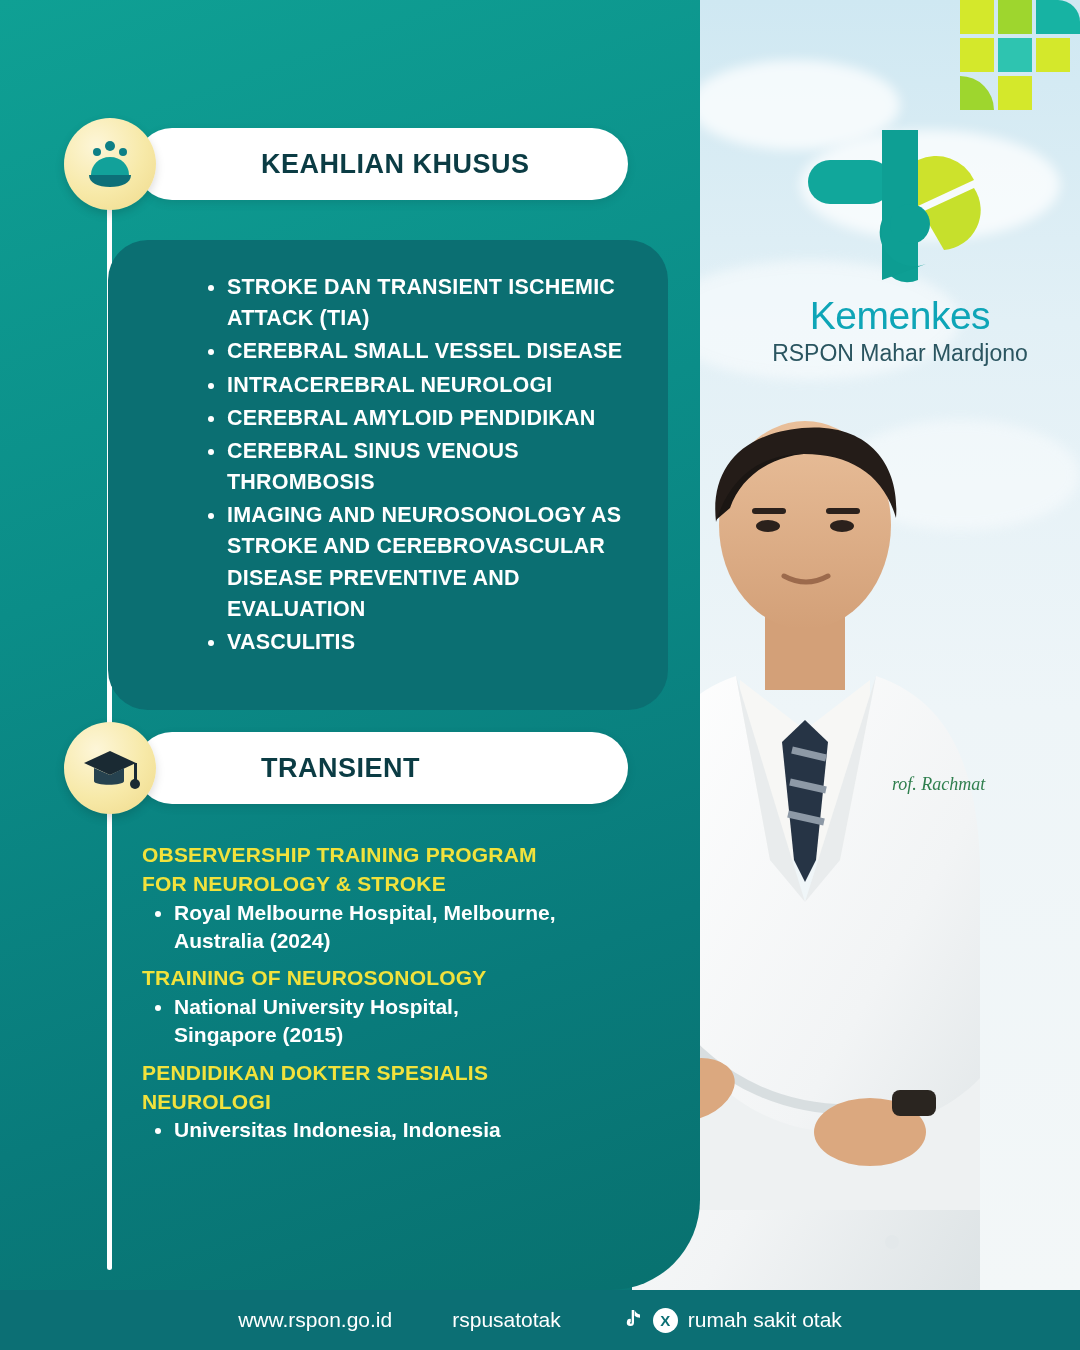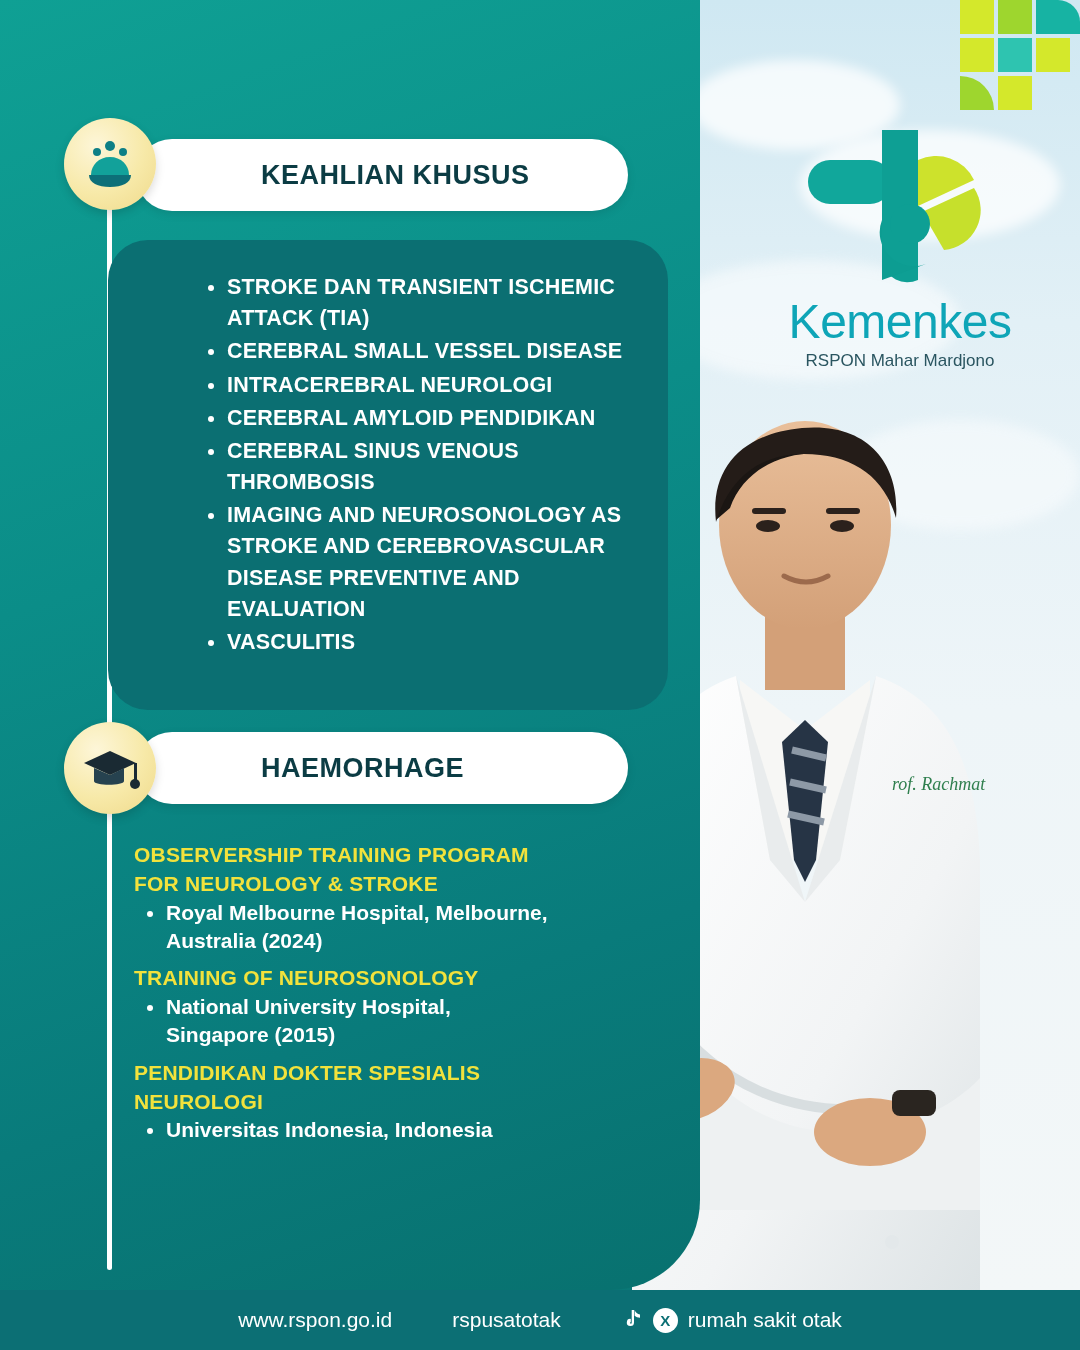--- a/index.html
+++ b/index.html
@@ -125,21 +125,21 @@
     padding-left: 28px;
   }
   .spec-list li {
     margin-bottom: 2px;
     margin-left: 39px;
   }
 
   
   .edu {
     position: absolute;
-    left: 134px;
+    left: 142px;
     top: 840px;
     width: 420px;
     color: #ffffff;
   }
   .edu-head {
     color: #f2e23c;
     font-size: 21px;
     font-weight: bold;
     line-height: 1.4;
     letter-spacing: 0.2px;
@@ -157,27 +157,27 @@
 
   
   .kemenkes {
     position: absolute;
     left: 740px;
     top: 120px;
     width: 320px;
     text-align: center;
   }
   .kemenkes .word {
-    font-size: 48px;
+    font-size: 39px;
     color: #0ea5b7;
     font-weight: normal;
     letter-spacing: -0.5px;
   }
   .kemenkes .sub {
-    font-size: 17px;
+    font-size: 23px;
     color: #2a5560;
     margin-top: 2px;
   }
 
   
   .corner {
     position: absolute;
     right: 0;
     top: 0;
     width: 120px;
@@ -305,21 +305,21 @@
 
   <div class="badge" style="left:64px; top:118px;">
     <svg width="58" height="58" viewBox="0 0 58 58">
       <circle cx="29" cy="11" r="5" fill="#0d7f86"></circle>
       <circle cx="16" cy="17" r="4" fill="#0d7f86"></circle>
       <circle cx="42" cy="17" r="4" fill="#0d7f86"></circle>
       <path d="M29 22 C18 22 10 30 10 40 L48 40 C48 30 40 22 29 22 Z" fill="#12a19a"></path>
       <path d="M8 40 C8 48 17 52 29 52 C41 52 50 48 50 40 Z" fill="#0d6f78"></path>
     </svg>
   </div>
-  <div class="pill" style="left:136px; top:128px; width:492px;margin-top:11px;">
+  <div class="pill" style="left:136px; top:128px; width:492px;">
     <span class="pill-title">KEAHLIAN KHUSUS</span>
   </div>
 
   <div class="spec-list">
     <ul id="spec-ul">
         <li>STROKE DAN TRANSIENT ISCHEMIC ATTACK (TIA)</li>
         <li>CEREBRAL SMALL VESSEL DISEASE</li>
         <li>INTRACEREBRAL NEUROLOGI</li>
         <li>CEREBRAL AMYLOID PENDIDIKAN</li>
         <li>CEREBRAL SINUS VENOUS THROMBOSIS</li>
@@ -330,21 +330,21 @@
 
   <div class="badge" style="left:64px; top:722px;">
     <svg width="60" height="58" viewBox="0 0 60 58">
       <path d="M30 12 L56 24 L30 36 L4 24 Z" fill="#1a2a33"></path>
       <path d="M14 29 L14 42 C14 47 44 47 44 42 L44 29 L30 36 Z" fill="#26424f"></path>
       <rect x="54" y="24" width="3" height="18" fill="#1a2a33"></rect>
       <circle cx="55" cy="45" r="5" fill="#1a2a33"></circle>
     </svg>
   </div>
   <div class="pill" style="left:136px; top:732px; width:492px;">
-    <span class="pill-title">HAEMORHAGE</span>
+    <span class="pill-title">TRANSIENT</span>
   </div>
 
   <div class="edu" id="edu-block">
       <div class="edu-head">OBSERVERSHIP TRAINING PROGRAM FOR NEUROLOGY &amp; STROKE</div>
       <ul>
         <li>Royal Melbourne Hospital, Melbourne, Australia (2024)</li>
       </ul>
       <div class="edu-head">TRAINING OF NEUROSONOLOGY</div>
       <ul>
         <li>National University Hospital, Singapore (2015)</li>

